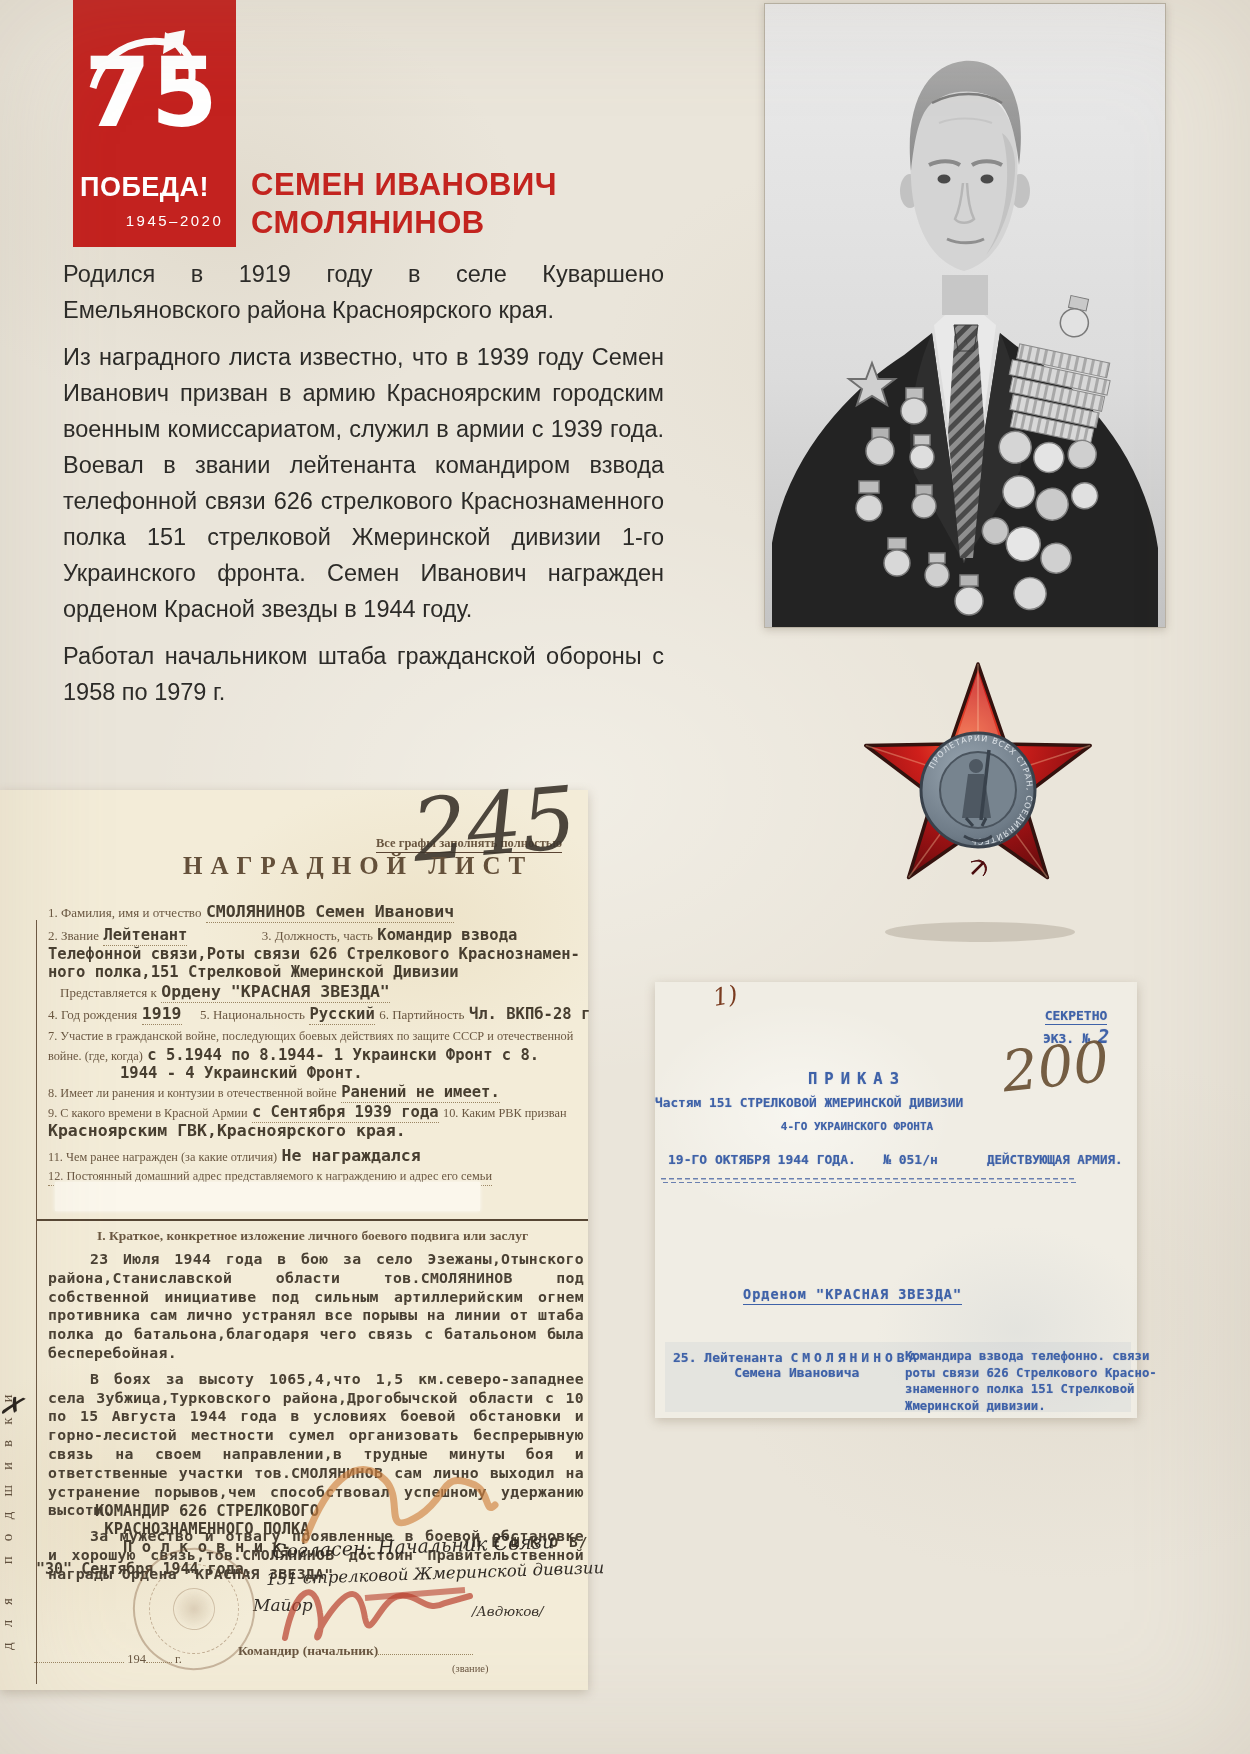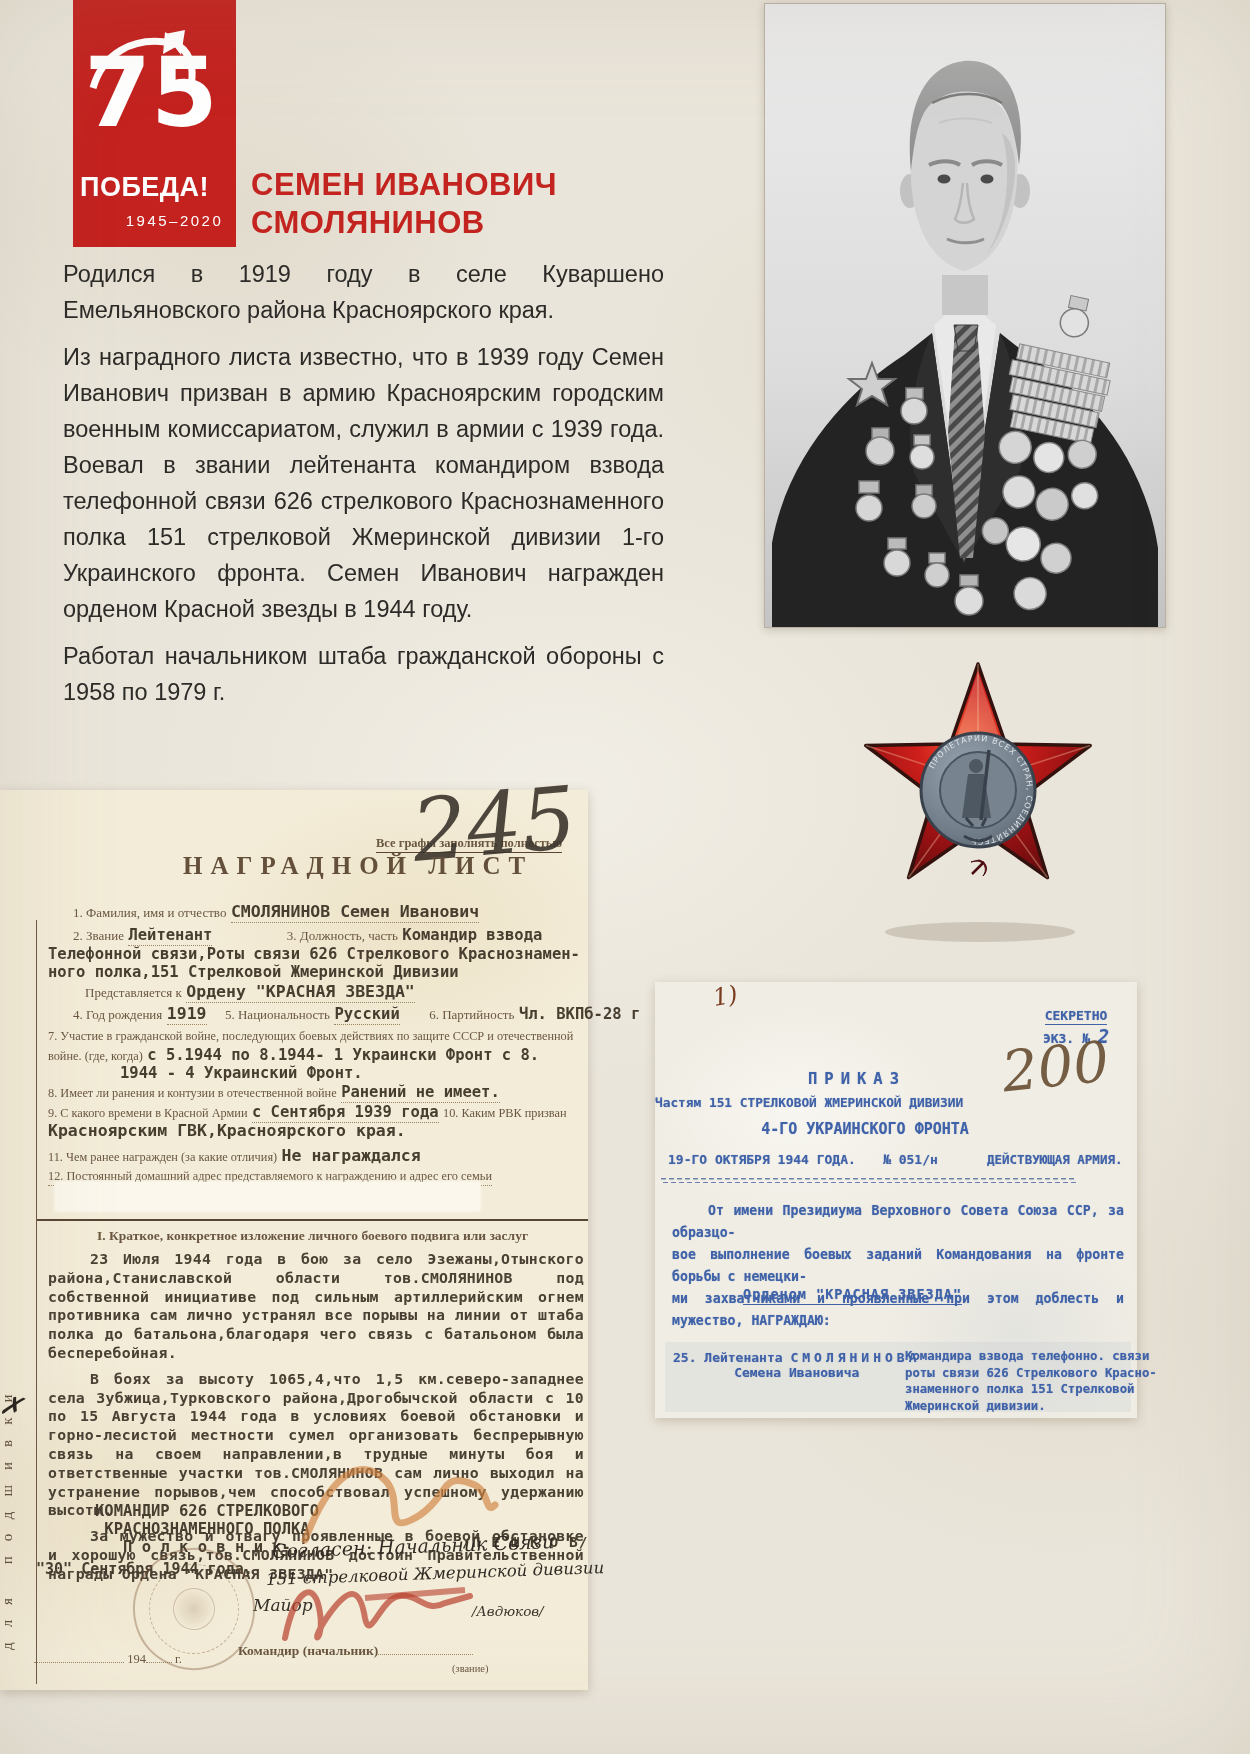--- a/index.html
+++ b/index.html
@@ -37,21 +37,21 @@
     background:radial-gradient(300px 200px at 70% 15%, rgba(230,215,180,.45), transparent 70%),
                radial-gradient(260px 220px at 20% 80%, rgba(225,210,178,.4), transparent 70%),#f3ecd8;}
   .aw-abs{position:absolute;white-space:nowrap;}
   .margin-line{position:absolute;left:36px;top:130px;bottom:6px;border-left:1.5px solid #6b5742;}
   .margin-text{position:absolute;left:-1px;top:300px;height:560px;writing-mode:vertical-rl;transform:rotate(180deg);
     font-family:"Liberation Serif",serif;font-size:15px;letter-spacing:15px;color:#5d4c3a;}
   .x-mark{position:absolute;left:0px;top:600px;font-size:27px;color:#241f1a;transform:rotate(12deg);}
   .corner-note{top:46px;right:26px;font-size:12.5px;font-weight:bold;border-bottom:1.5px solid #5a4433;padding-bottom:1px;}
   .hand-245{top:-16px;right:12px;font-size:86px;color:#3c352c;transform:rotate(-5deg);opacity:.9;}
   .aw-title{top:62px;left:183px;font-family:"Liberation Serif",serif;font-weight:bold;font-size:25px;letter-spacing:8px;color:#64503a;}
-  .lb{font-size:13px;margin-left:25px;}
+  .lb{font-size:13px;}
   .lbs{font-size:12.3px;}
   .val{font-size:15.5px;}
   .vall{font-size:16.5px;}
   .redact{position:absolute;top:392px;left:55px;width:425px;height:29px;background:#fbf7ec;box-shadow:0 0 4px rgba(255,255,255,.8);}
   .divider{position:absolute;top:429px;left:37px;right:0;border-top:2.5px solid #564634;}
   .section-title{top:438px;left:45px;right:8px;white-space:normal;text-align:center;font-size:13.5px;font-weight:bold;}
   .citation{position:absolute;top:460px;left:48px;width:536px;}
   .citation p{margin:0 0 7px 0;font-family:"DejaVu Sans Mono",monospace;font-weight:bold;color:#4a4134;
     font-size:14.8px;line-height:18.8px;text-indent:42px;text-align:justify;white-space:normal;letter-spacing:.3px;}
   .cmd{top:712px;left:95px;font-size:15.5px;line-height:18px;text-align:center;}
@@ -77,21 +77,21 @@
                radial-gradient(200px 150px at 75% 80%, rgba(205,210,212,.35), transparent 70%),#f0ede4;}
   .b{position:absolute;font-family:"DejaVu Sans Mono",monospace;font-weight:bold;color:#3f62a8;
      text-shadow:0 0 1px rgba(63,98,168,.5);white-space:nowrap;}
   .hand-1{position:absolute;left:58px;top:0px;font-size:24px;color:#7a3c20;transform:rotate(-10deg);}
   .secret{right:6px;top:26px;width:110px;text-align:center;font-size:13px;}
   .secret .u{border-bottom:1.5px solid #3f62a8;padding-bottom:1px;display:inline-block;}
   .secret .n2{font-size:19px;font-style:italic;}
   .hand-200{position:absolute;right:28px;top:52px;font-size:56px;color:#5f4426;transform:rotate(-6deg);opacity:.85;}
   .t-title{top:88px;left:0;width:404px;text-align:center;font-size:15.5px;letter-spacing:7px;}
   .t-sub1{top:113px;left:0;width:404px;font-size:12.8px;}
-  .t-sub2{top:138px;left:0;width:404px;text-align:center;font-size:15px;margin-left:8px;}
+  .t-sub2{top:138px;left:0;width:404px;text-align:center;font-size:11px;}
   .t-date{top:170px;left:13px;font-size:13px;}
   .t-num{top:170px;left:228px;font-size:13px;}
   .t-army{top:170px;left:332px;font-size:12.5px;}
   .t-dots{position:absolute;top:196px;left:6px;width:416px;height:5px;
     background:repeating-linear-gradient(90deg,#4a66a4 0 5px,transparent 5px 8px),
                repeating-linear-gradient(90deg,#4a66a4 0 5px,transparent 5px 8px);
     background-size:100% 1.5px;background-position:0 0,2px 3.5px;background-repeat:no-repeat;opacity:.8;}
   .t-body{top:218px;left:17px;width:452px;font-size:13.2px;line-height:22px;white-space:normal;text-align:justify;}
   .t-body div{text-indent:0;}
   .t-body .ind{text-indent:36px;}
@@ -374,25 +374,20 @@
       <span class="n2">2</span>
     </div>
     <div class="hand-200 hand">200</div>
     <div class="b t-title">ПРИКАЗ</div>
     <div class="b t-sub1">Частям 151 СТРЕЛКОВОЙ ЖМЕРИНСКОЙ ДИВИЗИИ</div>
     <div class="b t-sub2">4-ГО УКРАИНСКОГО ФРОНТА</div>
     <div class="b t-date">19-ГО ОКТЯБРЯ 1944 ГОДА.</div>
     <div class="b t-num">№ 051/н</div>
     <div class="b t-army">ДЕЙСТВУЮЩАЯ АРМИЯ.</div>
     <div class="t-dots"></div>
-    <div class="b t-body">
-      <div class="ind">От имени Президиума Верховного Совета Союза ССР, за образцо-</div>
-      <div>вое выполнение боевых заданий Командования на фронте борьбы с немецки-</div>
-      <div>ми захватчиками и проявленные при этом доблесть и мужество, НАГРАЖДАЮ:</div>
-    </div>
     <div class="b t-award">Орденом "КРАСНАЯ ЗВЕЗДА"</div>
     <div class="t-entry">
       <div class="b e-left">
         <span>25. Лейтенанта</span>
         <span class="e-name">СМОЛЯНИНОВА</span><br>
         <span>Семена Ивановича</span>
       </div>
       <div class="b e-right">
         <div>Командира взвода телефонно. связи</div>
         <div>роты связи 626 Стрелкового Красно-</div>

